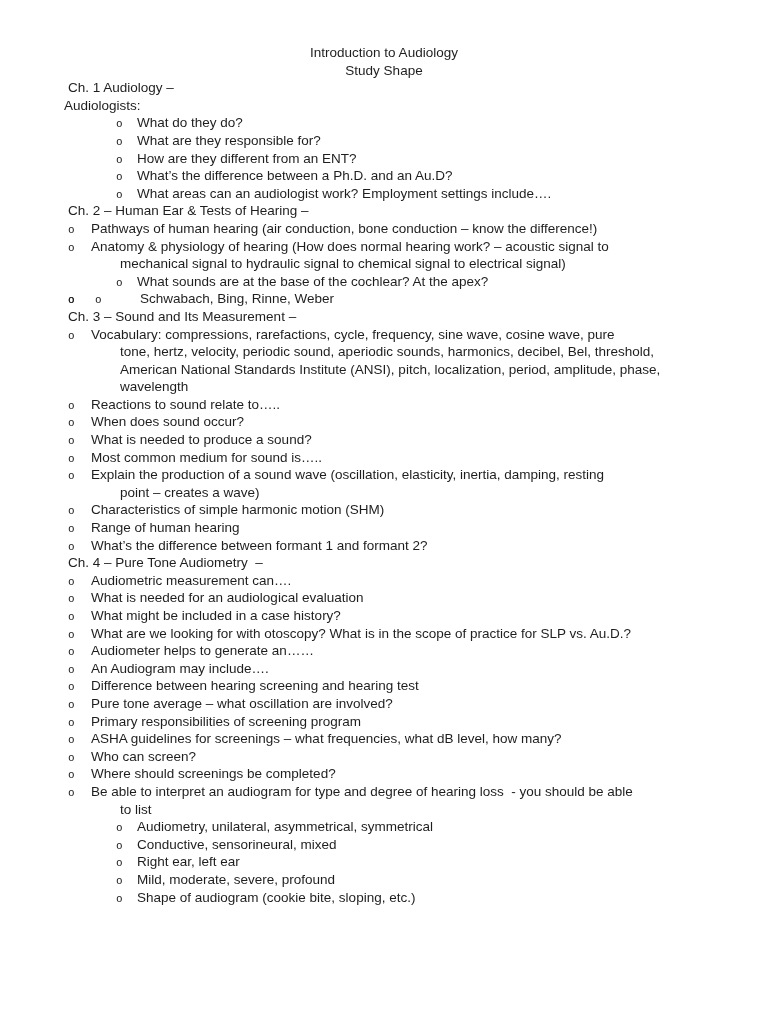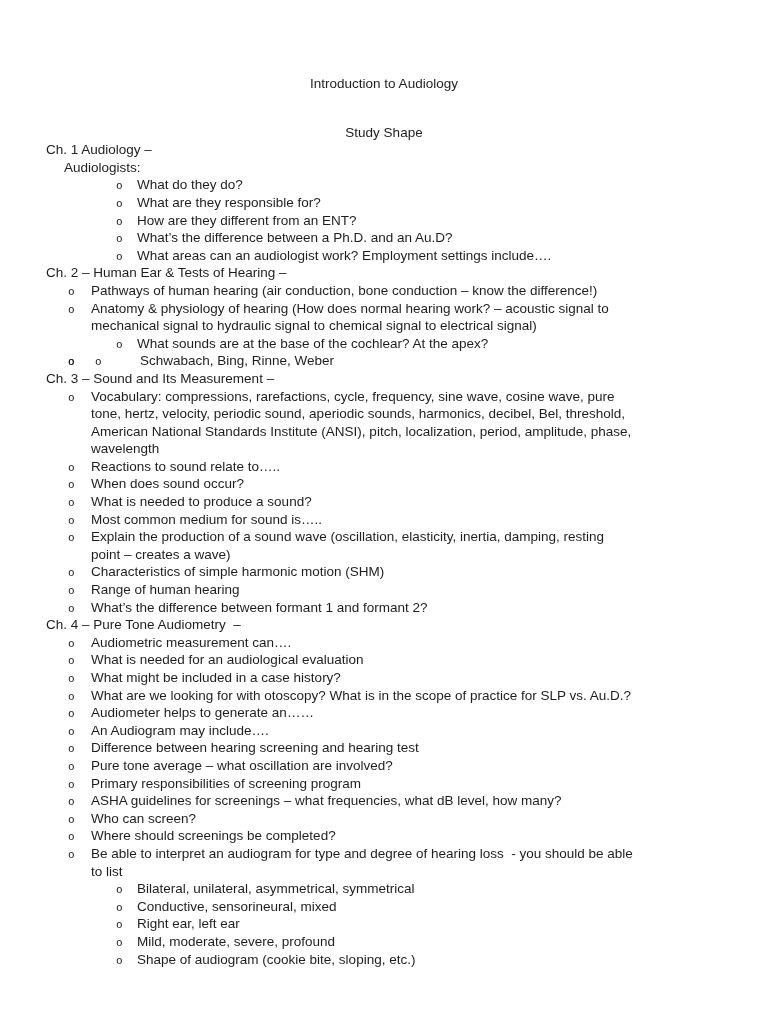--- a/index.html
+++ b/index.html
@@ -23,37 +23,36 @@
     box-sizing: border-box;
     font-size: 13.5px;
     line-height: 17.6px;
   }
   .line {
     white-space: pre-wrap;
     position: relative;
   }
   .title-line {
     text-align: center;
-    margin-top: 31px;
   }
   
-  .chapter { padding-left: 46px; }
+  .chapter { padding-left: 68px; }
   
   .sub { padding-left: 64px; }
   
   .b1 { padding-left: 91px; }
   .b1 > .bullet { position: absolute; left: 68px; }
   
   .b2 { padding-left: 137px; }
   .b2 > .bullet { position: absolute; left: 116px; }
   
   .b2w { padding-left: 140px; }
   .b2w > .bullet { position: absolute; left: 95px; }
   
-  .c1 { padding-left: 91px; }
+  .c1 { padding-left: 91px; margin-left: 29px; }
   .bullet {
     font-family: "DejaVu Sans Mono", monospace;
     font-size: 11px;
     top: 1px;
   }
 </style>
 </head>
 <body>
 
 <div class="doc-page">
@@ -97,19 +96,19 @@
       <div class="line b1"><span class="bullet">o</span><span>Audiometer helps to generate an……</span></div>
       <div class="line b1"><span class="bullet">o</span><span>An Audiogram may include….</span></div>
       <div class="line b1"><span class="bullet">o</span><span>Difference between hearing screening and hearing test</span></div>
       <div class="line b1"><span class="bullet">o</span><span>Pure tone average – what oscillation are involved?</span></div>
       <div class="line b1"><span class="bullet">o</span><span>Primary responsibilities of screening program</span></div>
       <div class="line b1"><span class="bullet">o</span><span>ASHA guidelines for screenings – what frequencies, what dB level, how many?</span></div>
       <div class="line b1"><span class="bullet">o</span><span>Who can screen?</span></div>
       <div class="line b1"><span class="bullet">o</span><span>Where should screenings be completed?</span></div>
       <div class="line b1"><span class="bullet">o</span><span>Be able to interpret an audiogram for type and degree of hearing loss  - you should be able</span></div>
       <div class="line c1">to list</div>
-      <div class="line b2"><span class="bullet">o</span><span>Bilateral, unilateral, asymmetrical, symmetrical</span></div>
+      <div class="line b2"><span class="bullet">o</span><span>Audiometry, unilateral, asymmetrical, symmetrical</span></div>
       <div class="line b2"><span class="bullet">o</span><span>Conductive, sensorineural, mixed</span></div>
       <div class="line b2"><span class="bullet">o</span><span>Right ear, left ear</span></div>
       <div class="line b2"><span class="bullet">o</span><span>Mild, moderate, severe, profound</span></div>
       <div class="line b2"><span class="bullet">o</span><span>Shape of audiogram (cookie bite, sloping, etc.)</span></div>
     </div>
 </div>
 
 </body></html>

